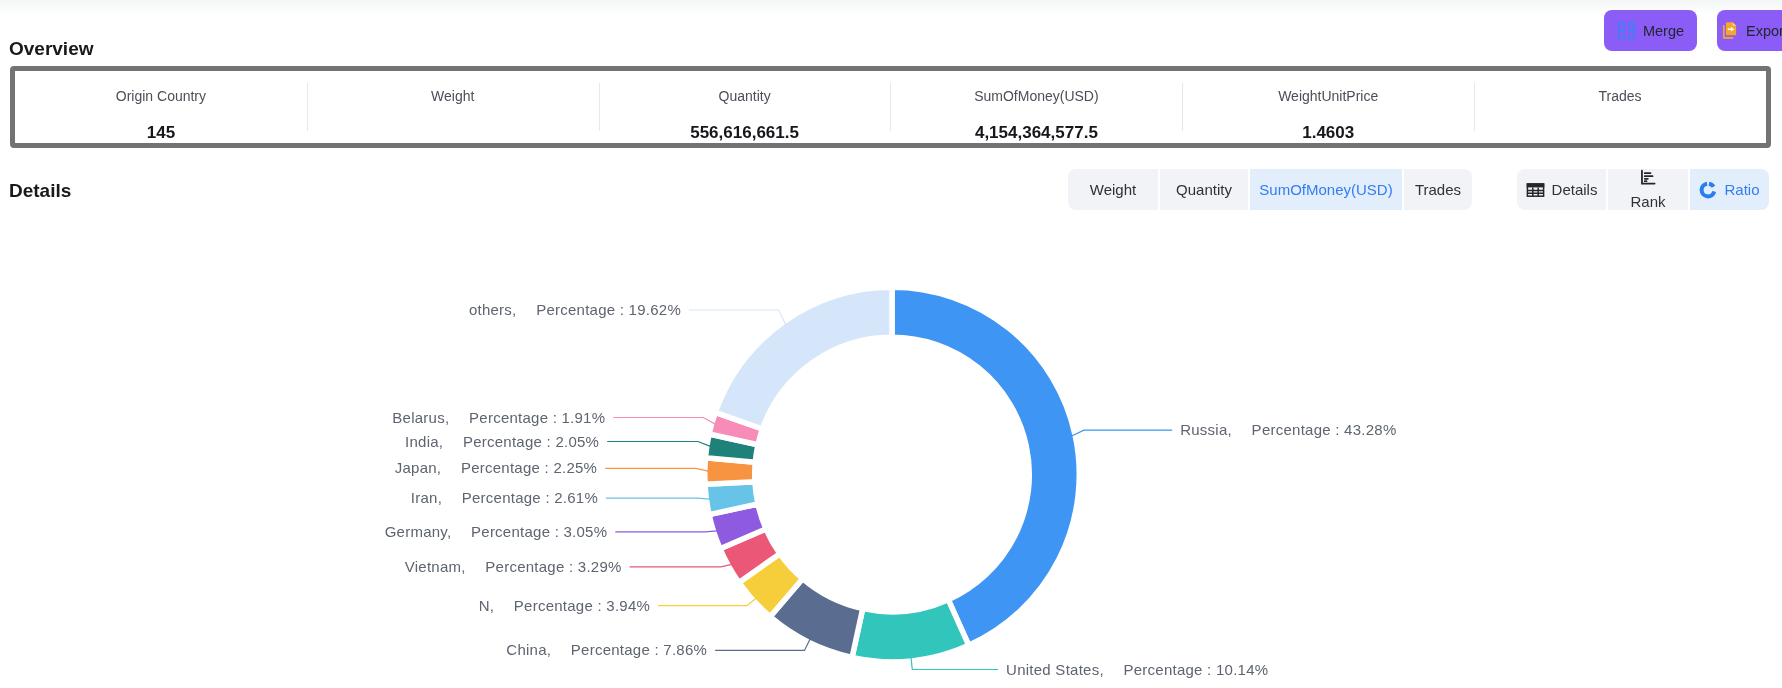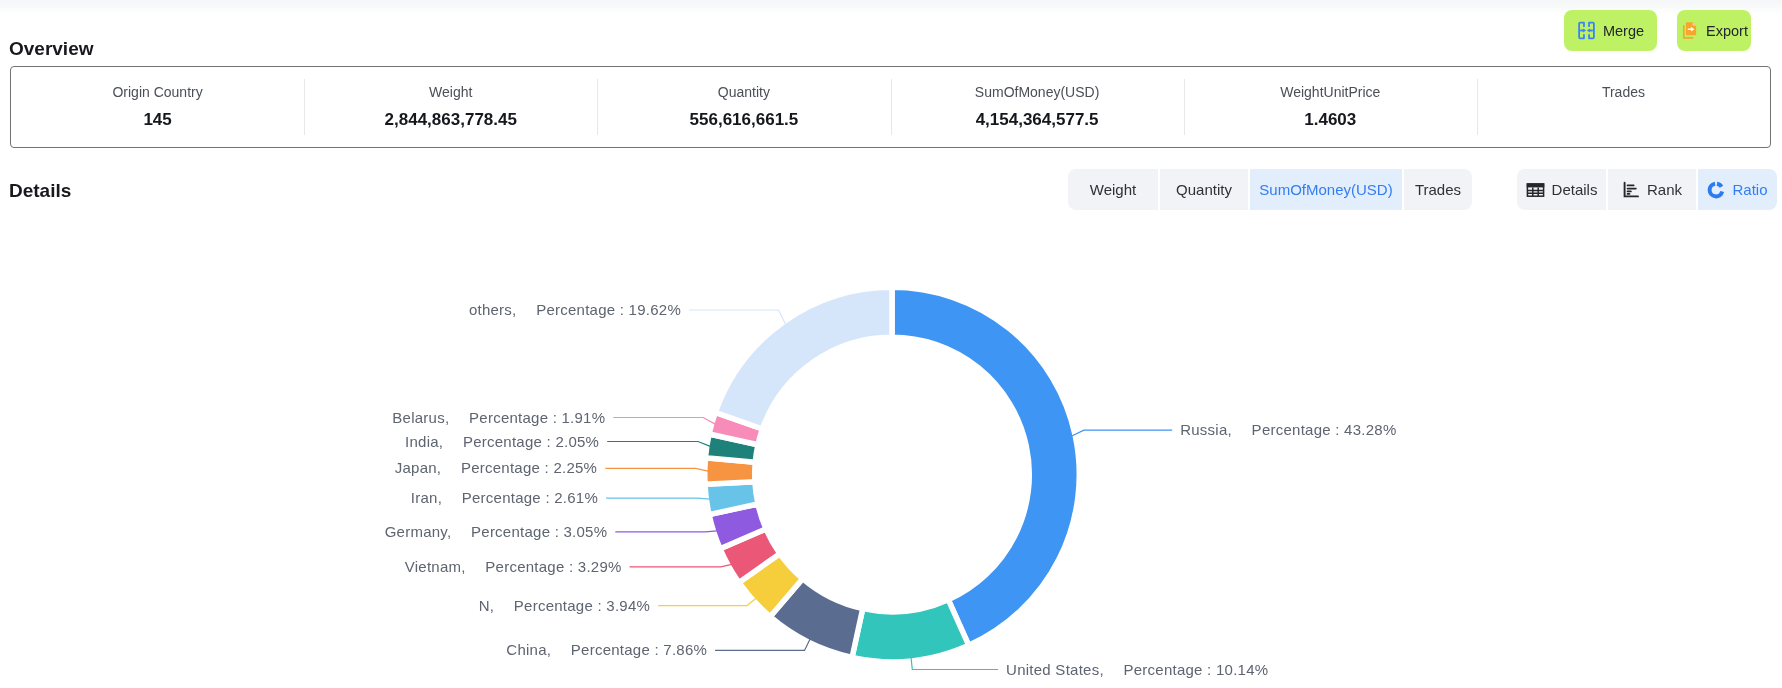--- a/index.html
+++ b/index.html
@@ -1,28 +1,28 @@
 <!DOCTYPE html>
 <html><head>
 <meta charset="utf-8">
 <style>
 * { margin:0; padding:0; box-sizing:border-box; }
 body { width:1782px; height:688px; position:relative; background:#fff;
        font-family:"Liberation Sans", sans-serif; overflow:hidden; }
 .topshadow { position:absolute; left:0; top:0; width:1782px; height:14px;
   background:linear-gradient(to bottom, rgba(140,155,160,0.085) 0%, rgba(140,155,160,0.05) 50%, rgba(255,255,255,0) 100%); }
 .title { position:absolute; left:9px; font-size:19px; font-weight:bold; color:#17191d; }
-.btn { position:absolute; top:10px; height:41px; background:#bef264; border-radius:8px;
-  display:flex; align-items:center; justify-content:center; gap:7px; font-size:14.5px; color:#23262c; }
+.btn { position:absolute; top:10px; height:41px; background:#8b5cf6; border-radius:8px;
+  display:flex; align-items:center; justify-content:center; gap:7px; font-size:14.5px; color:#23262c;margin-left:40px; }
 .stats { position:absolute; left:10px; top:66px; width:1761px; height:82px;
-  border:1px solid #737373; border-radius:4px; background:#fff; display:flex; }
+  border:5px solid #737373; border-radius:4px; background:#fff; display:flex; }
 .stat { flex:1; position:relative; text-align:center; }
 .stat + .stat::before { content:""; position:absolute; left:0; top:12px; bottom:12px; width:1px; background:#e7e8ea; }
 .stat .lab { margin-top:17px; font-size:14px; color:#4b4f57; }
-.stat .val { margin-top:10px; font-size:17px; font-weight:bold; color:#15171c; }
+.stat .val { margin-top:19px; font-size:17px; font-weight:bold; color:#15171c; }
 .seg { position:absolute; top:169px; height:41px; display:flex; gap:2px; }
 .seg > div { background:#f1f3f6; display:flex; align-items:center; justify-content:center;
   font-size:15px; color:#2e3238; gap:7px; }
 .seg > div.act { background:#e3eefc; color:#337df0; }
 .seg > div:first-child { border-radius:8px 0 0 8px; }
 .seg > div:last-child { border-radius:0 8px 8px 0; }
 </style>
 </head>
 <body>
 <div class="topshadow"></div>
@@ -49,21 +49,20 @@
 <span>Export</span>
   </div>
 
 <div class="stats">
  <div class="stat">
       <div class="lab">Origin Country</div>
       <div class="val">145</div>
     </div>
  <div class="stat">
       <div class="lab">Weight</div>
-      <div class="val">2,844,863,778.45</div>
     </div>
  <div class="stat">
       <div class="lab">Quantity</div>
       <div class="val">556,616,661.5</div>
     </div>
  <div class="stat">
       <div class="lab">SumOfMoney(USD)</div>
       <div class="val">4,154,364,577.5</div>
     </div>
  <div class="stat">
@@ -86,21 +85,21 @@
 
 <div class="seg" style="left:1517px;">
  <div style="width:89px;">
   <svg width="19" height="18" viewBox="0 0 19 18" fill="none">
    <rect x="1.4" y="3.0" width="16.2" height="12.2" stroke="#24262b" stroke-width="1.5"></rect>
    <rect x="0.7" y="2.3" width="17.6" height="4.1" fill="#24262b"></rect>
    <path d="M1.4 9.4 H17.6 M1.4 12.3 H17.6 M6.8 6.4 V15.2 M12.2 6.4 V15.2" stroke="#24262b" stroke-width="1.5"></path>
   </svg>
   <span>Details</span>
     </div>
- <div style="width:88px;">
+ <div style="width:80px;flex-direction:column;">
   <svg width="18" height="18" viewBox="0 0 18 18" fill="none">
    <path d="M2.6 1.8 V15.4 H16" stroke="#24262b" stroke-width="1.9" stroke-linecap="round"></path>
    <path d="M5.6 4.4 H11.6 M5.6 7.6 H13.8 M5.6 10.4 H8.8 M5.6 12.9 H7.4" stroke="#24262b" stroke-width="1.9" stroke-linecap="round"></path>
   </svg>
   <span>Rank</span>
     </div>
  <div class="act" style="width:79px;">
   <svg width="18" height="18" viewBox="0 0 18 18" fill="none">
    <path d="M10.00 2.68 A6.4 6.4 0 0 1 14.54 5.80" stroke="#2b7cf0" stroke-width="4" fill="none"></path>
    <path d="M15.21 10.55 A6.4 6.4 0 1 1 8.11 2.66" stroke="#2b7cf0" stroke-width="4" fill="none"></path>

